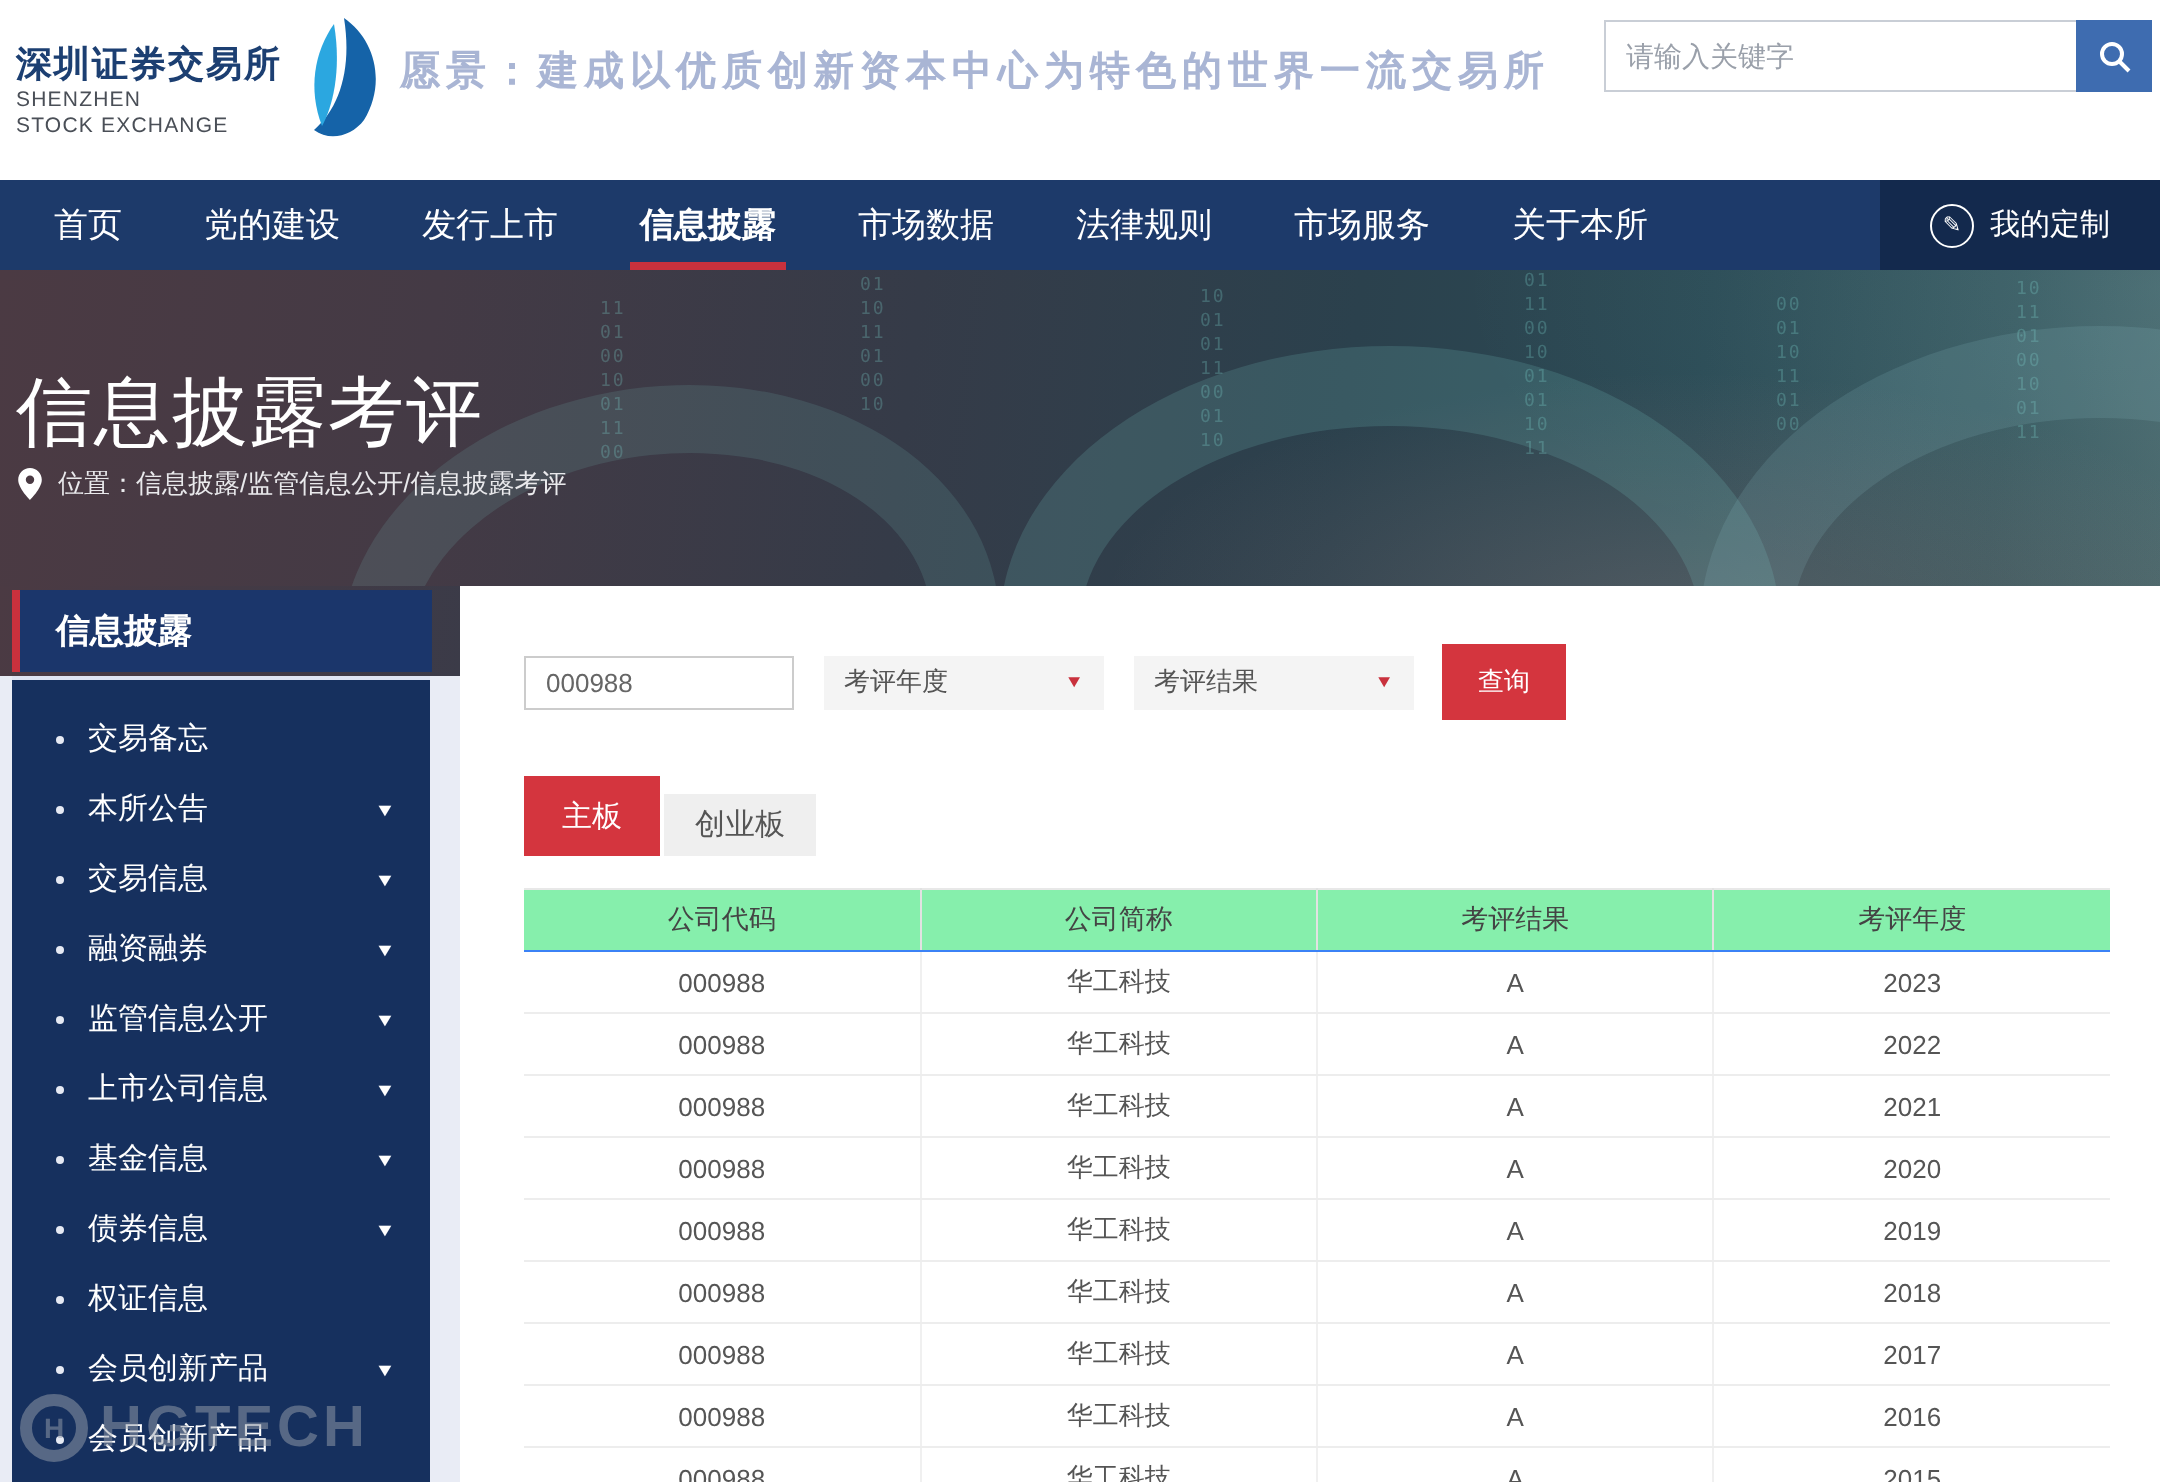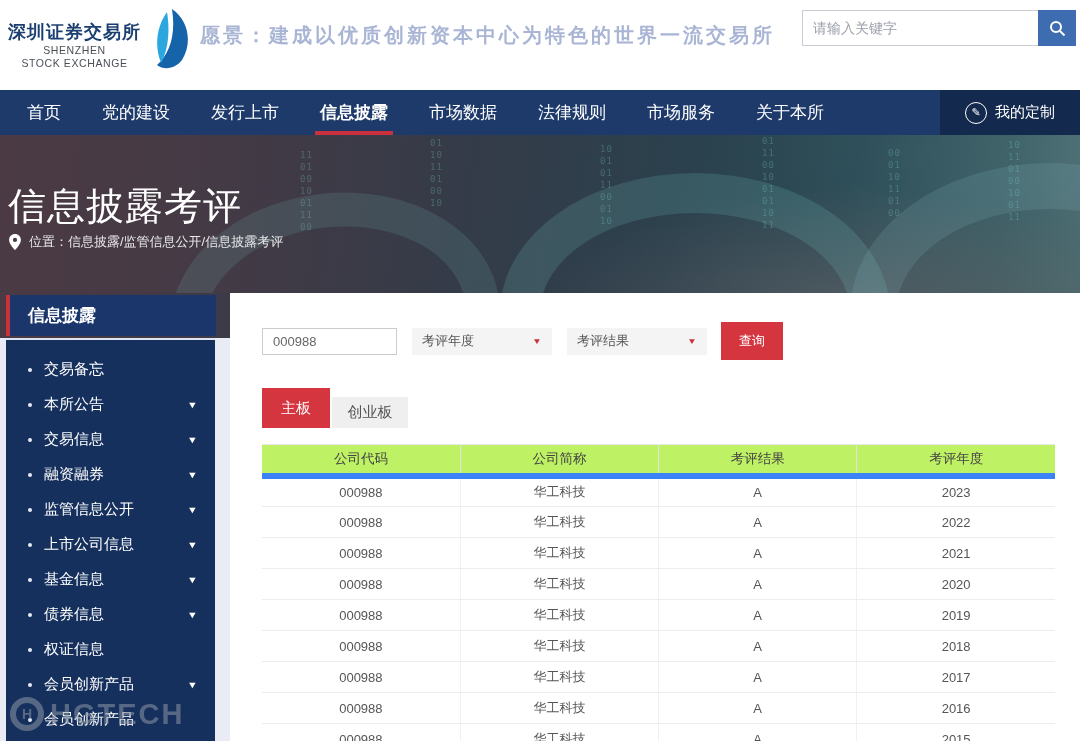--- a/index.html
+++ b/index.html
@@ -3,21 +3,21 @@
 <meta charset="utf-8">
 <style>
   * { margin:0; padding:0; box-sizing:border-box; }
   html,body { width:1080px; height:741px; overflow:hidden; background:#fff;
     font-family:"Liberation Sans","DejaVu Sans",sans-serif; }
   .stage { position:relative; width:1080px; height:741px; overflow:hidden; background:#fff; }
 
   
   .top-header { position:relative; height:90px; background:#fff; }
   .logo-block { position:absolute; left:8px; top:8px; display:flex; align-items:flex-start; }
-  .logo-text { text-align:center; margin-right:5px; padding-top:14px; }
+  .logo-text { text-align:left; margin-right:5px; padding-top:14px; }
   .logo-cn { font-size:18px; font-weight:bold; color:#1c3f72; letter-spacing:1px; line-height:1.2; }
   .logo-en { font-size:10.5px; color:#4a4f57; letter-spacing:.6px; line-height:1.25; }
   .logo-mark { width:46px; height:64px; }
   .slogan { position:absolute; left:200px; top:22px; font-family:"DejaVu Serif","Liberation Serif",serif;
     font-size:20px; font-weight:bold; color:#a9b5d4; letter-spacing:3px; }
   .search-box { position:absolute; right:4px; top:10px; display:flex; height:36px; }
   .search-input { width:236px; height:36px; border:1px solid #c9ced6; border-right:none;
     padding:0 10px; font-size:14px; color:#444; outline:none; }
   .search-input::placeholder { color:#9aa0aa; }
   .search-btn { width:38px; height:36px; background:#3e6cb0; border:none; display:flex;
@@ -78,22 +78,22 @@
   .query-btn { margin-left:14px; width:62px; height:38px; background:#d4353e; color:#fff;
     border:none; font-size:13px; cursor:pointer; }
 
   .tabs { display:flex; align-items:flex-end; margin-top:28px; }
   .tab { display:flex; align-items:center; justify-content:center; font-size:15px; cursor:pointer; }
   .tab.active { background:#d4353e; color:#fff; width:68px; height:40px; }
   .tab:not(.active) { background:#efefef; color:#555; width:76px; height:31px; margin-left:2px; }
 
   .table-wrap { margin-top:16px; width:793px; }
   table { width:100%; border-collapse:collapse; table-layout:fixed; }
-  thead th { height:31px; background:#bef264; font-weight:normal; font-size:13.5px; color:#444;
-    border-top:1px solid #e8e8e8; border-bottom:6px solid #3b82f6; border-right:1px solid #e2e2e2; }
+  thead th { height:31px; background:#86efac; font-weight:normal; font-size:13.5px; color:#444;
+    border-top:1px solid #e8e8e8; border-bottom:1px solid #3b82f6; border-right:1px solid #e2e2e2; }
   thead th:last-child { border-right:none; }
   tbody td { height:31px; text-align:center; font-size:13px; color:#555;
     border-bottom:1px solid #ededed; border-right:1px solid #f0f0f0; }
   tbody td:last-child { border-right:none; }
 
   
   .watermark { position:absolute; left:10px; bottom:10px; display:flex; align-items:center;
     gap:6px; opacity:.5; z-index:6; pointer-events:none; }
   .wm-circle { width:34px; height:34px; border:6px solid #98a0ac; border-radius:50%;
     display:flex; align-items:center; justify-content:center; color:#98a0ac; font-weight:bold; font-size:14px; }

